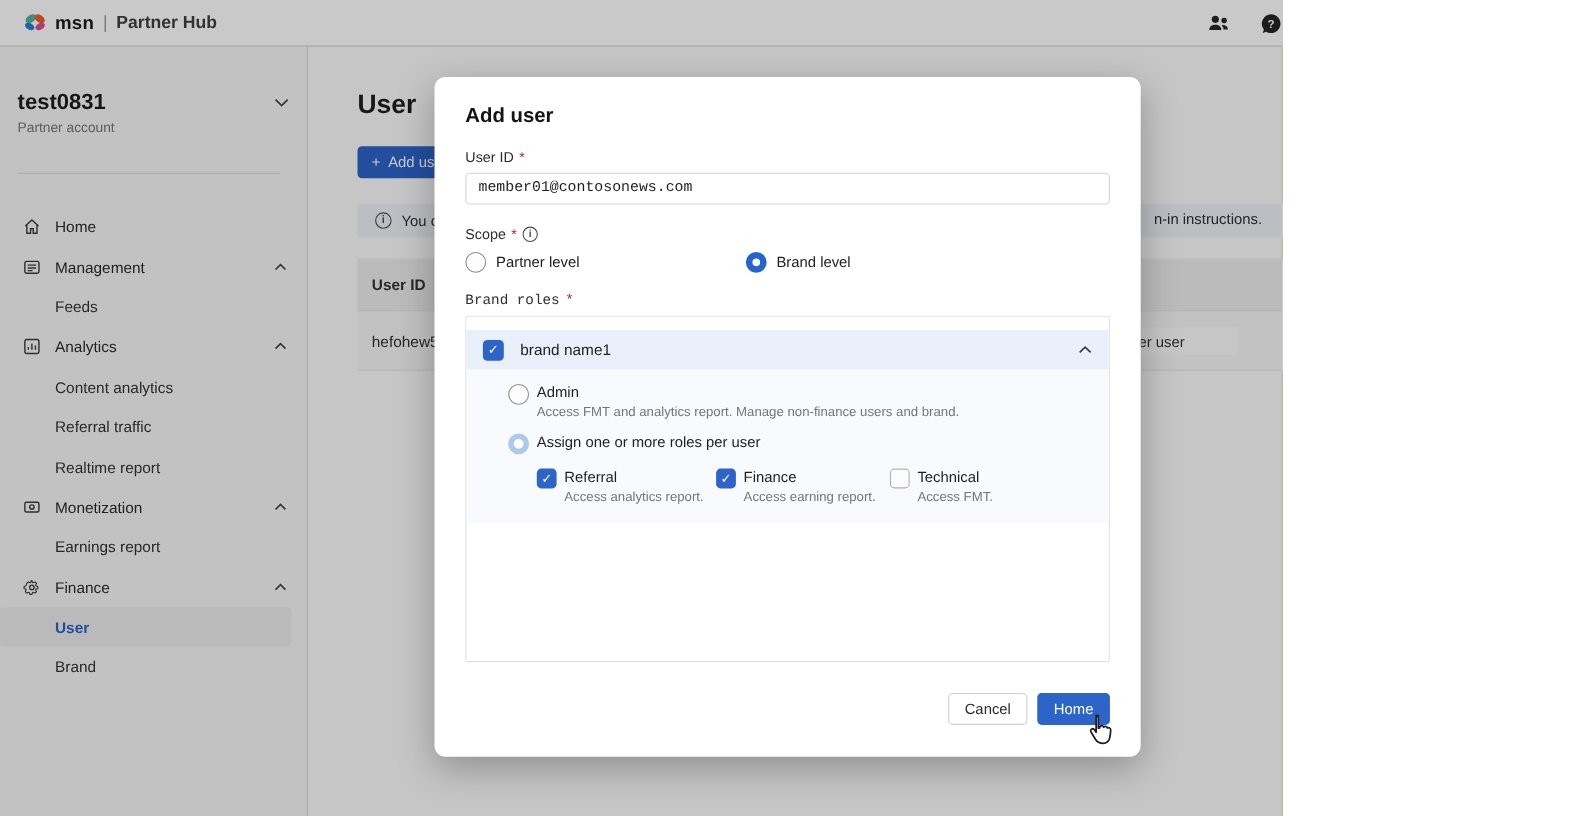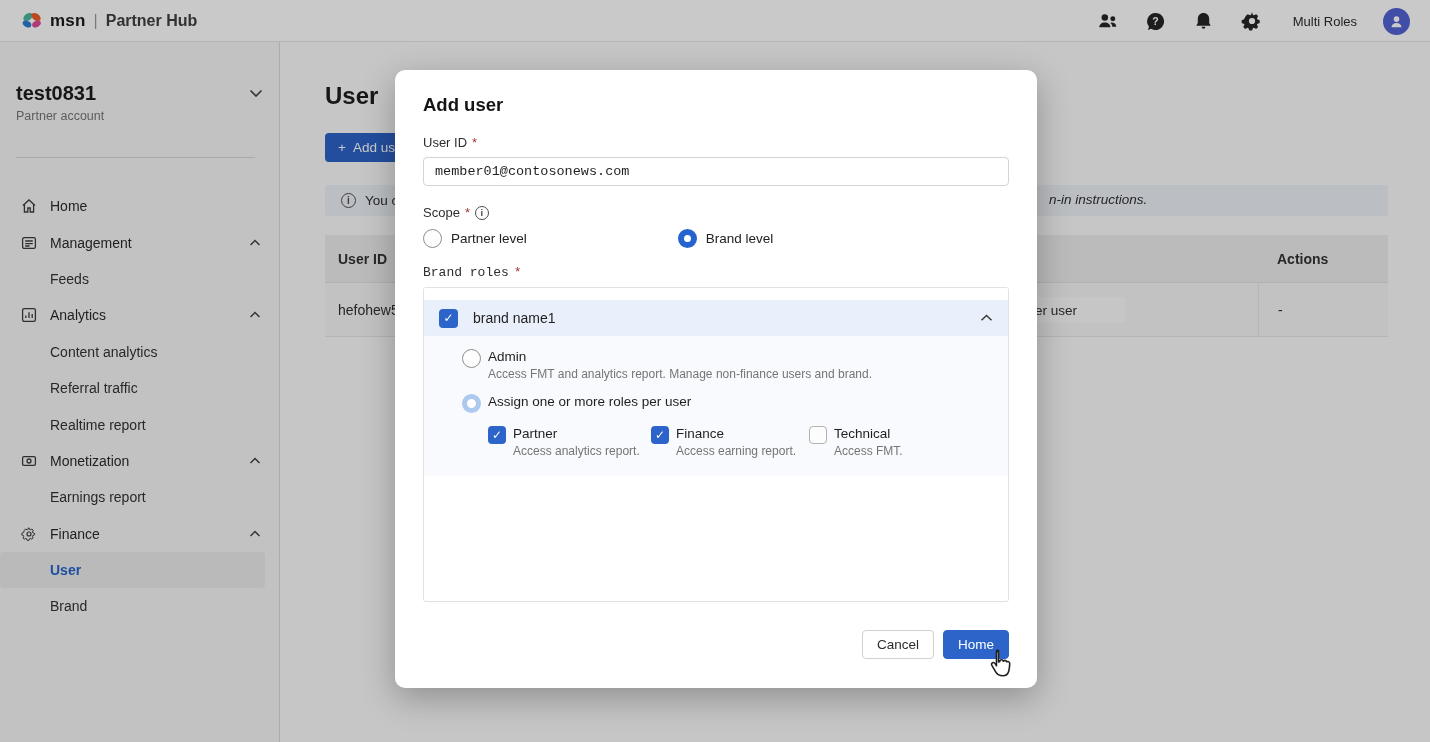--- a/index.html
+++ b/index.html
@@ -1,18 +1,18 @@
 <!DOCTYPE html>
 <html><head>
 <meta charset="utf-8">
 <style>
   * { margin:0; padding:0; box-sizing:border-box; }
   html,body { width:1430px; height:742px; background:#fff; }
   body { font-family:"Liberation Sans","DejaVu Sans",sans-serif; color:#222; }
-  .stage { position:relative; width:1430px; height:742px; overflow:hidden; background:#4d7c0f; }
+  .stage { position:relative; width:1166px; height:742px; overflow:hidden; background:#4d7c0f; }
 
   
   .topbar { position:absolute; left:0; top:0; width:1430px; height:42px; background:#fff;
             border-bottom:1px solid #e3e3e3; display:flex; align-items:center; z-index:1; }
   .logo { display:flex; align-items:center; gap:6px; margin-left:20px; }
   .logo-msn { font-size:17px; font-weight:bold; color:#1b1b1b; letter-spacing:.2px; }
   .logo-div { color:#9a9a9a; font-size:16px; margin:0 2px; font-weight:300; }
   .logo-suffix { font-size:16px; font-weight:600; color:#3f3f3f; }
   .top-actions { position:absolute; right:20px; top:0; height:42px; display:flex; align-items:center; gap:26px; }
   .tico { width:22px; height:22px; display:flex; align-items:center; justify-content:center; cursor:pointer; }
@@ -39,21 +39,21 @@
   
   .main { position:absolute; left:280px; top:42px; right:0; bottom:0; background:#fbfbfb; z-index:1; }
   .page-title { position:absolute; left:45px; top:40px; font-size:24px; font-weight:bold; color:#1e1e1e; }
   .add-btn { position:absolute; left:45px; top:91px; height:29px; background:#2d64c9; color:#fff; border:none;
              border-radius:4px; font-size:13.5px; padding:0 13px; display:flex; align-items:center; gap:7px; cursor:pointer;
              font-family:inherit; }
   .banner { position:absolute; left:45px; top:143px; width:1063px; height:31px; background:#eef1f7; border-radius:3px;
             display:flex; align-items:center; font-size:13.5px; color:#2f2f2f; }
   .banner .info-i { width:15px; height:15px; border:1.3px solid #4f4f4f; border-radius:50%; font-size:10px; font-weight:bold;
                     display:flex; align-items:center; justify-content:center; color:#4f4f4f; margin:0 9px 0 16px; font-style:normal; }
-  .banner-right { position:absolute; left:724px; top:7px;font-style:italic; }
+  .banner-right { position:absolute; left:724px; top:7px; }
   .utable { position:absolute; left:45px; top:193px; width:1063px; }
   .thead { height:47px; background:#eeeeee; display:flex; align-items:center; font-size:14px; font-weight:600; color:#333; }
   .th-user { padding-left:13px; flex:1; }
   .th-actions { width:130px; padding-left:19px; }
   .trow { height:55px; background:#f6f6f6; border-top:1px solid #e2e2e2; display:flex; align-items:center;
           font-size:14px; color:#2f2f2f; position:relative; border-bottom:1px solid #e6e6e6; }
   .td-user { padding-left:13px; }
   .role-tag { position:absolute; left:695px; top:14px; width:105px; height:26px; background:#fbfbfb; border-radius:3px;
               display:flex; align-items:center; padding-left:15px; font-size:13.5px; color:#333; }
   .td-actions { position:absolute; left:933px; width:130px; padding-left:19px; border-left:1px solid #e6e6e6; height:100%;
@@ -345,21 +345,21 @@
         <div class="r-opt">
           <span class="radio sel-light"></span>
           <span class="texts">
             <div class="opt-label">Assign one or more roles per user</div>
           </span>
         </div>
         <div class="checks">
           <div class="check-block cbk-business">
             <span class="cb" style="width:18px;height:18px;">✓</span>
             <span class="texts">
-              <div class="opt-label">Partner</div>
+              <div class="opt-label">Referral</div>
               <div class="opt-desc">Access analytics report.</div>
             </span>
           </div>
           <div class="check-block cbk-finance">
             <span class="cb" style="width:18px;height:18px;">✓</span>
             <span class="texts">
               <div class="opt-label">Finance</div>
               <div class="opt-desc">Access earning report.</div>
             </span>
           </div>

